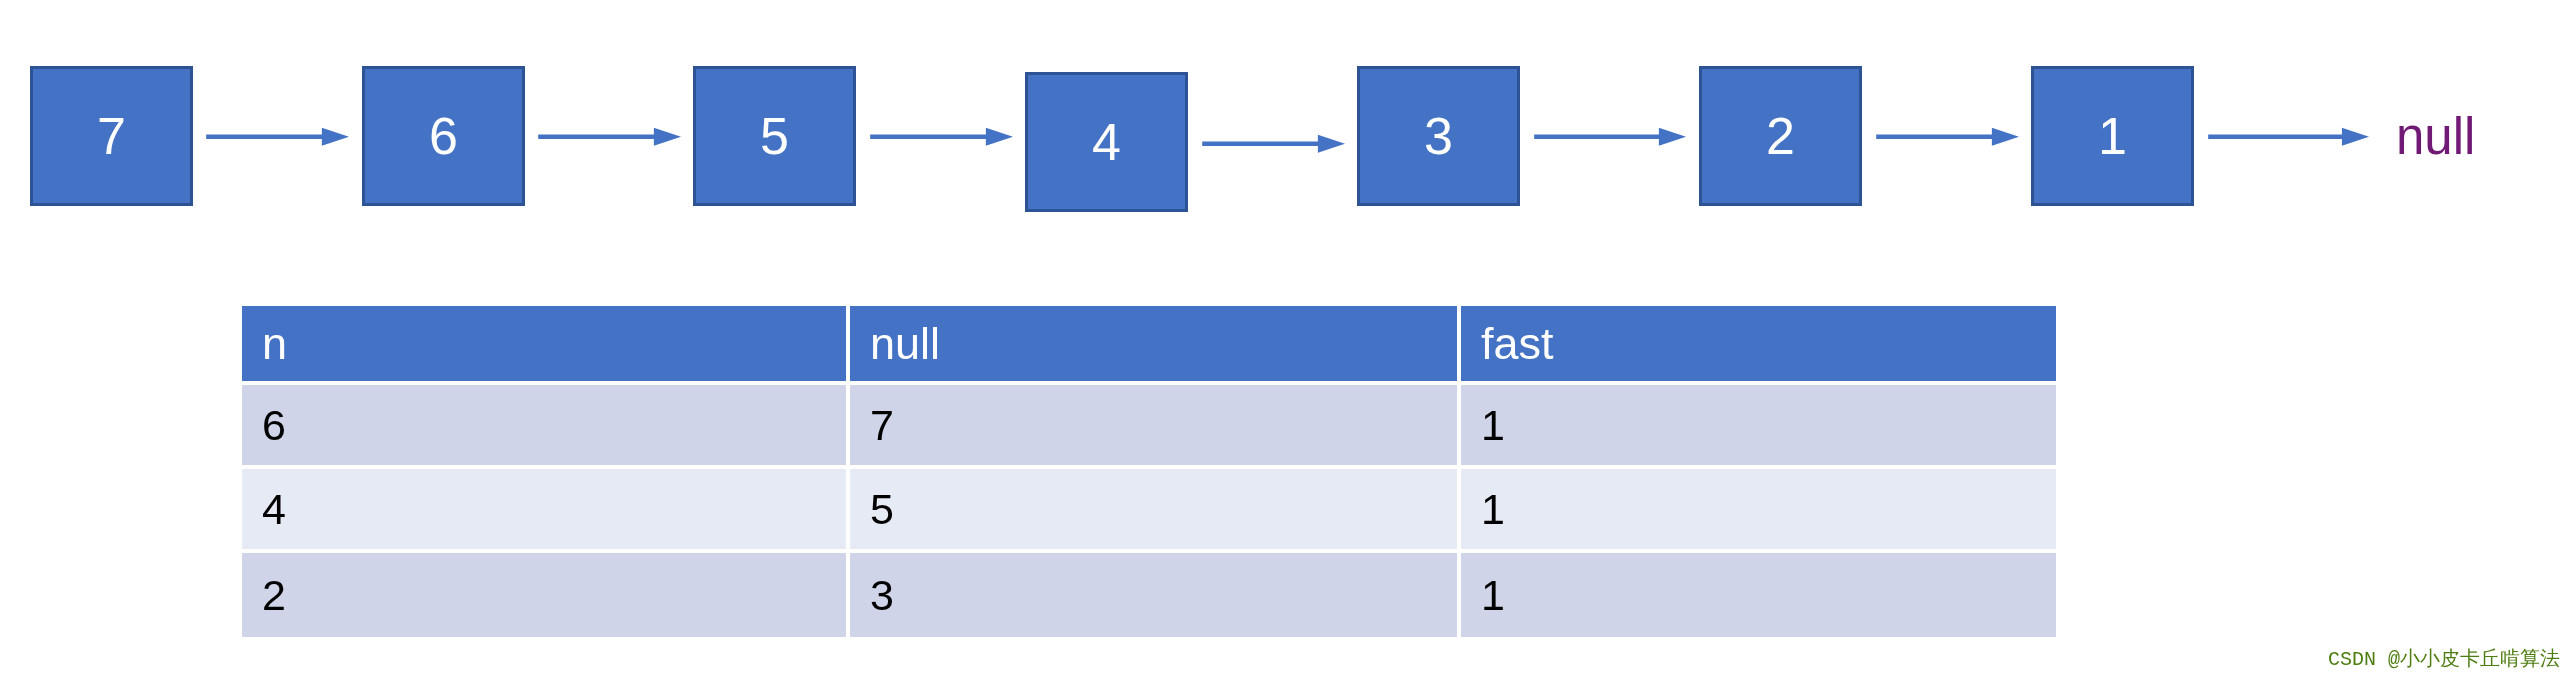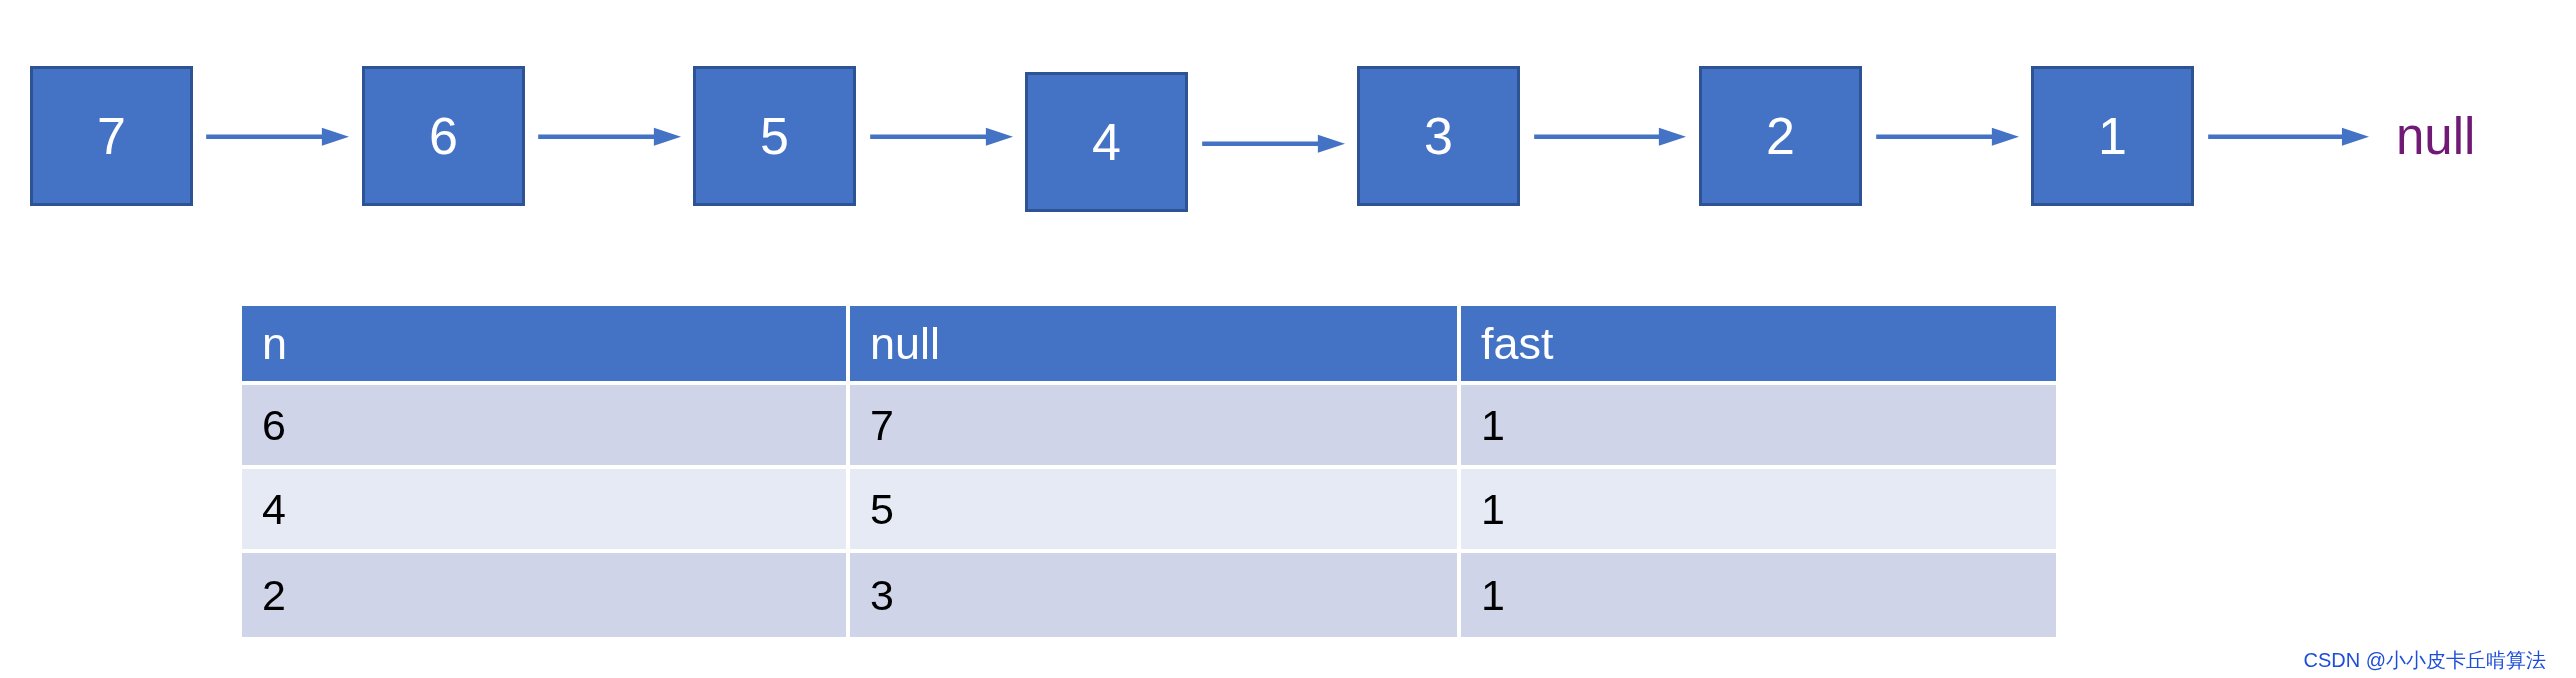--- a/index.html
+++ b/index.html
@@ -88,27 +88,27 @@
     color: #000000;
     font-size: 43px;
     height: 84px;
   }
   #trace-table tbody tr.row-odd td  { background: #CFD4E8; }
   #trace-table tbody tr.row-even td { background: #E6EAF4; }
 
   
   .watermark {
     position: absolute;
-    right: 30px;
+    right: 16px;
     bottom: 9px;
-    color: #1d4ed8;
+    color: #4d7c0f;
     font-size: 20px;
     line-height: 1;
     white-space: nowrap;
-    font-family: Liberation Sans, sans-serif;
+    font-family: Liberation Mono, monospace;
   }
 </style>
 </head>
 <body>
 
 <div id="canvas">
 
   <div class="ll-node" style="left:30px; top:66px; width:163px; height:140px;">
     <span class="ll-node-label">7</span>
   </div>

